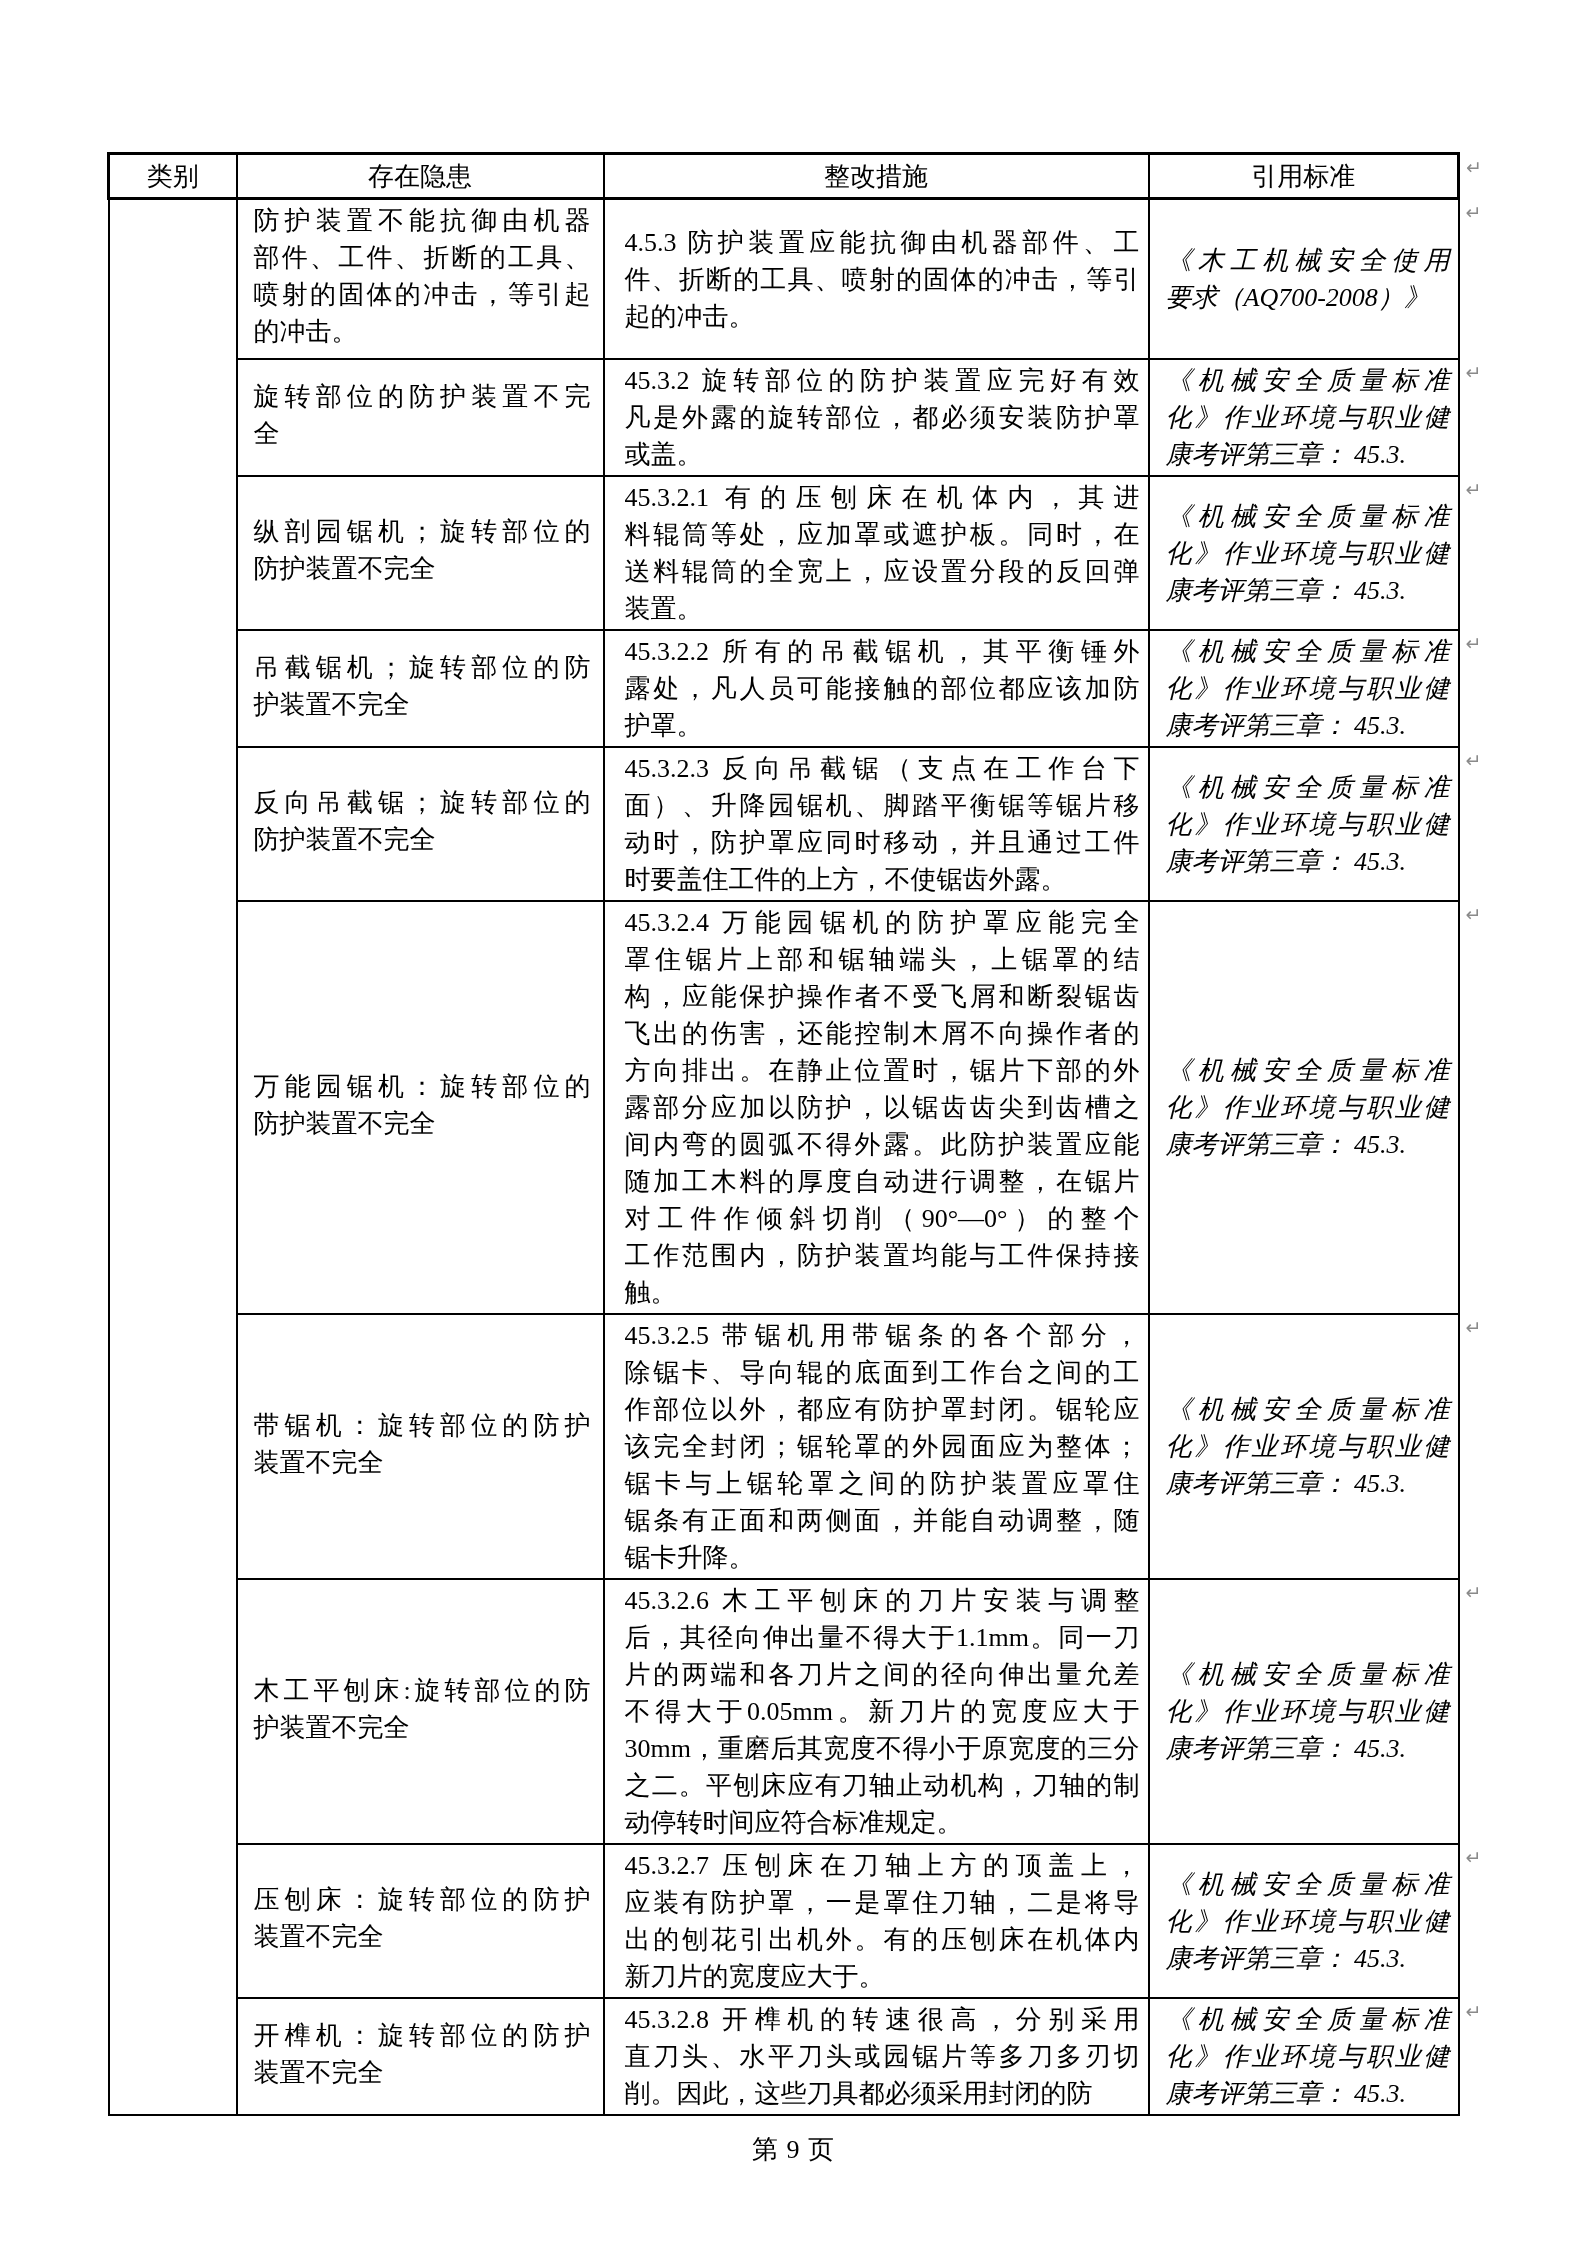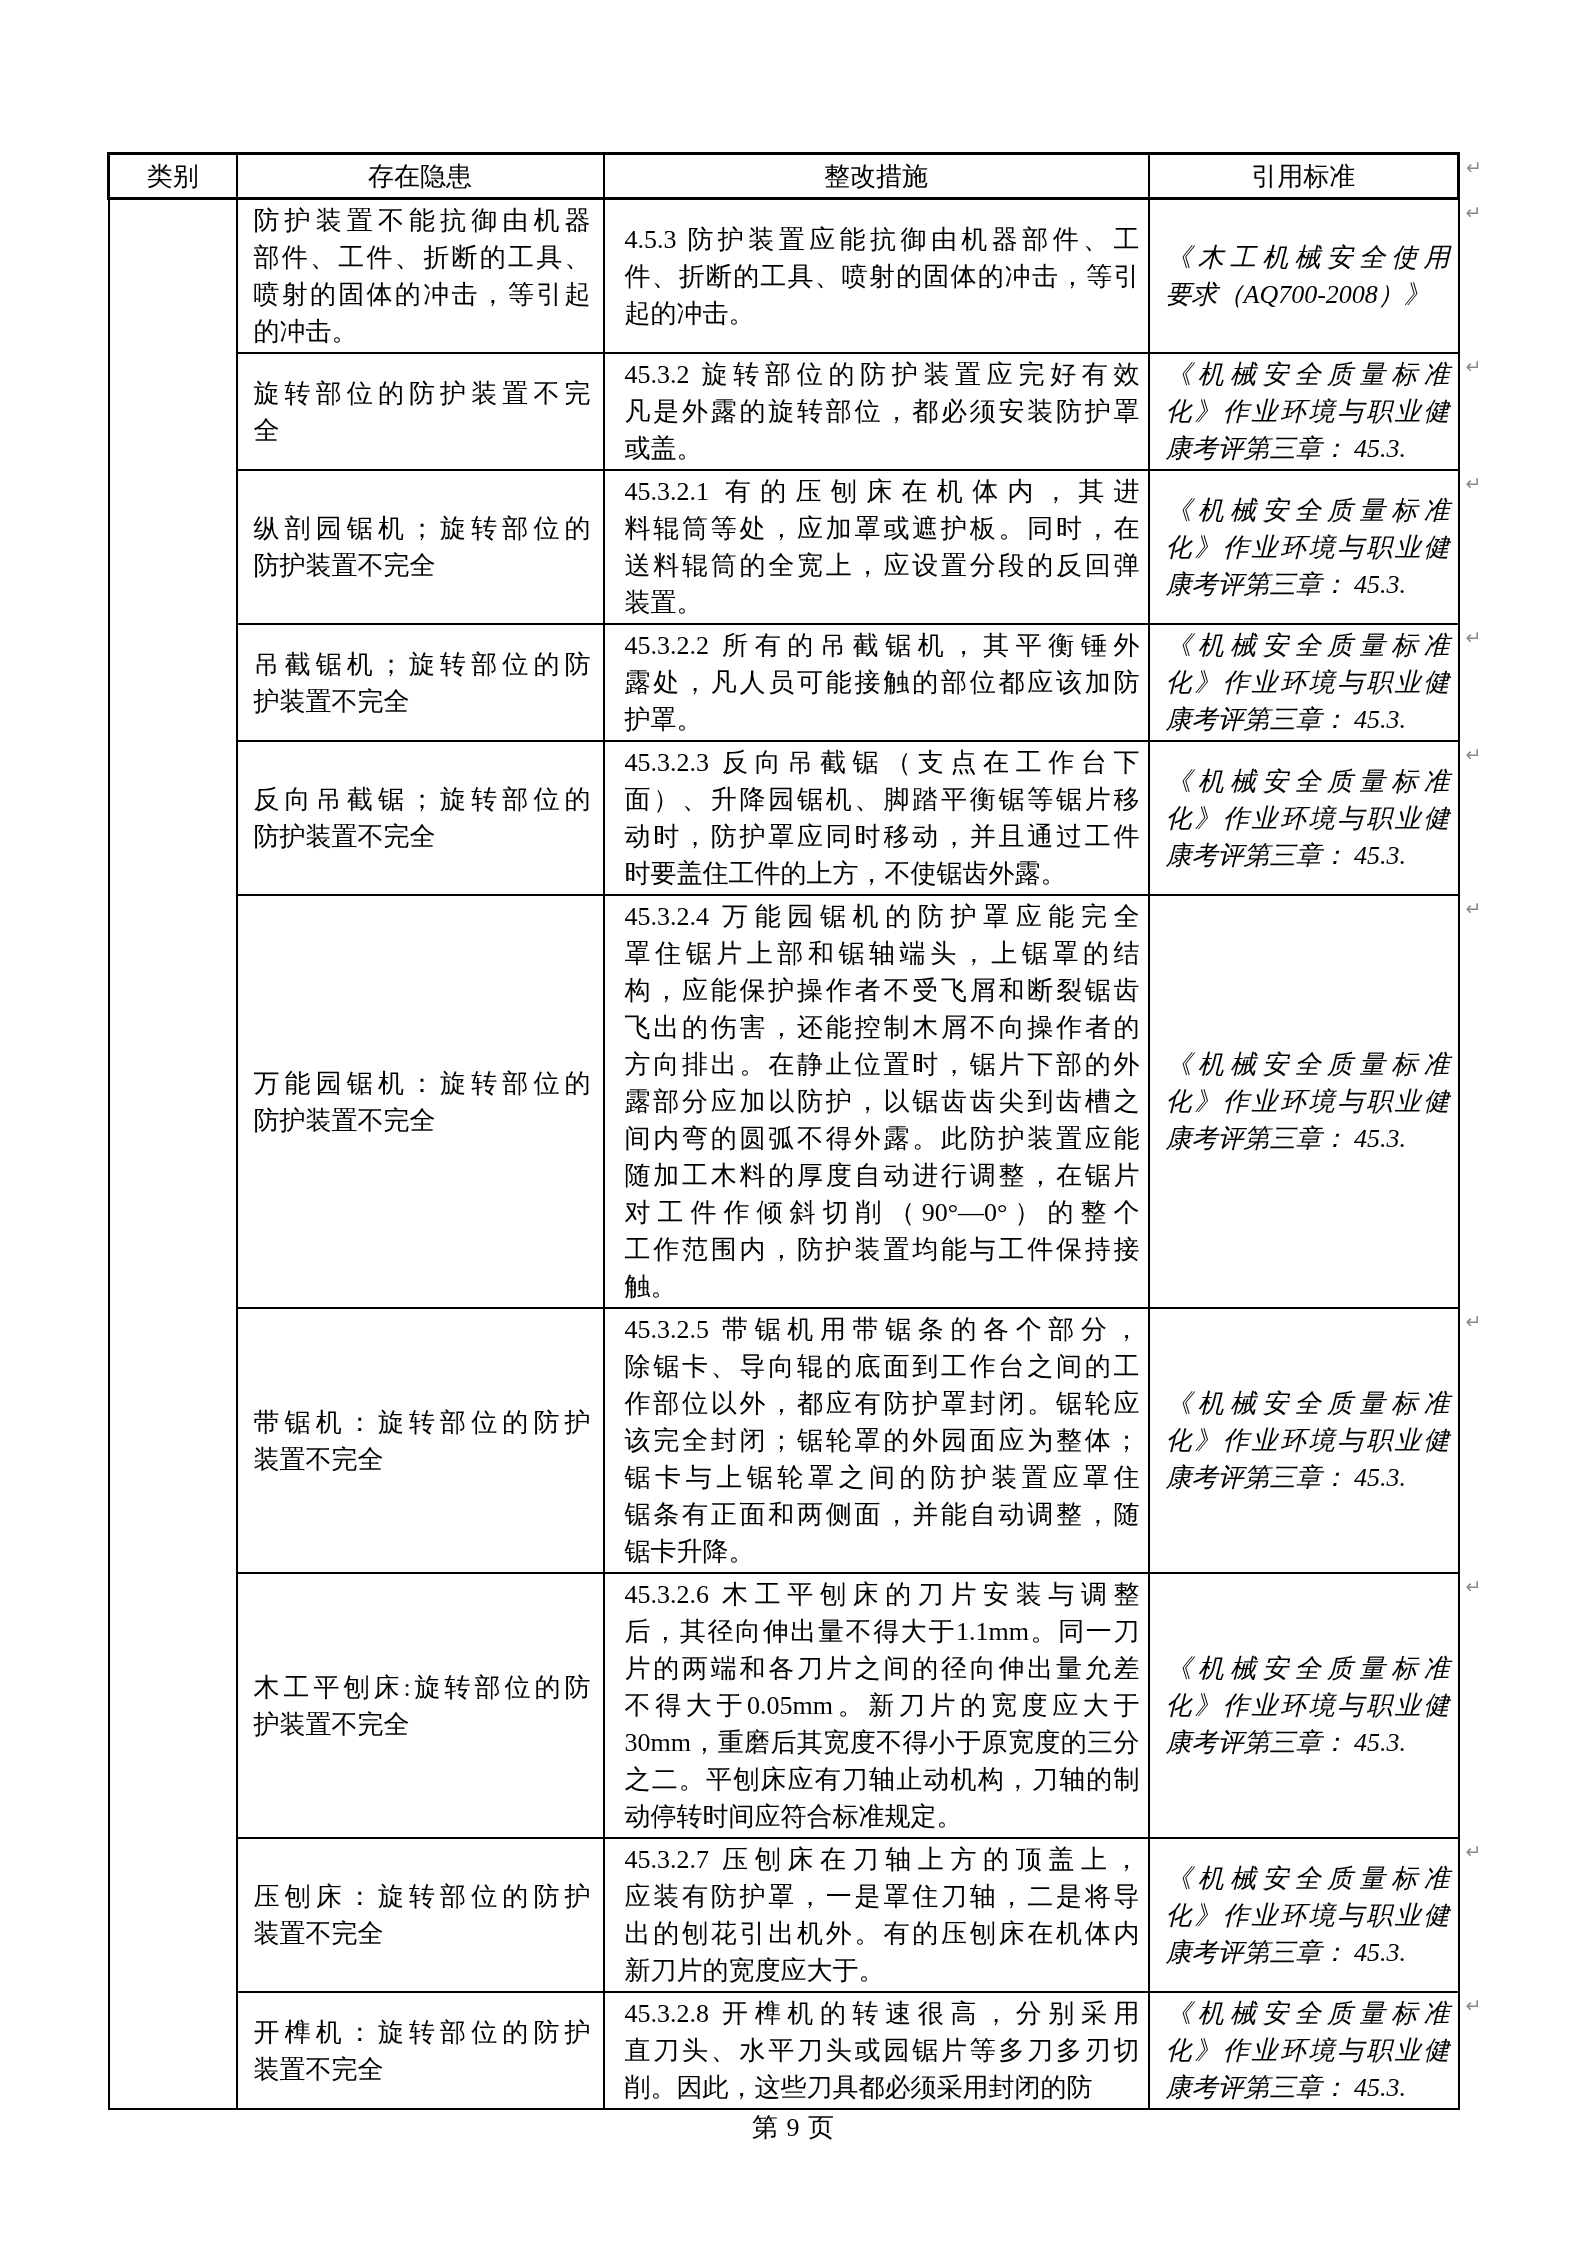--- a/index.html
+++ b/index.html
@@ -31,35 +31,36 @@
     line-height:37px;
     vertical-align:middle;
     overflow:hidden;
   }
   .doc-table thead th{height:40px;text-align:center;padding:1px 16px;border-top-width:3px;border-bottom-width:3px;}
   .doc-table thead th:first-child{border-left-width:3px;}
   .doc-table th.last{border-right-width:3px;}
   td.c1{border-left-width:3px;border-bottom-width:3px;}
   td.c4{border-right-width:3px;}
   tbody tr:last-child td{border-bottom-width:3px;}
-  td.c2{padding:2px 12px 2px 16px;}
+  td.c2{padding:2px 12px 8px 16px;}
   td.c3{padding:2px 8px 2px 20px;}
   td.c4{padding:2px 8px 2px 16px;font-style:italic;}
   td.gutter{border:none;vertical-align:top;padding:4px 0 0 6px;}
   .pmark{
     color:#8a8a8a;
     font-size:19px;
     line-height:19px;
     font-family:"DejaVu Sans","Liberation Sans",sans-serif;
   }
   .ln{text-align:left;white-space:normal;}
   .jl{text-align:justify;text-align-last:justify;}
   .footer{
     width:100%;
     text-align:center;
+    margin-top:16px;
     font-size:26px;
     letter-spacing:1px;
   }
 </style>
 </head>
 <body>
 
 <div class="page">
 
   <table class="doc-table">

